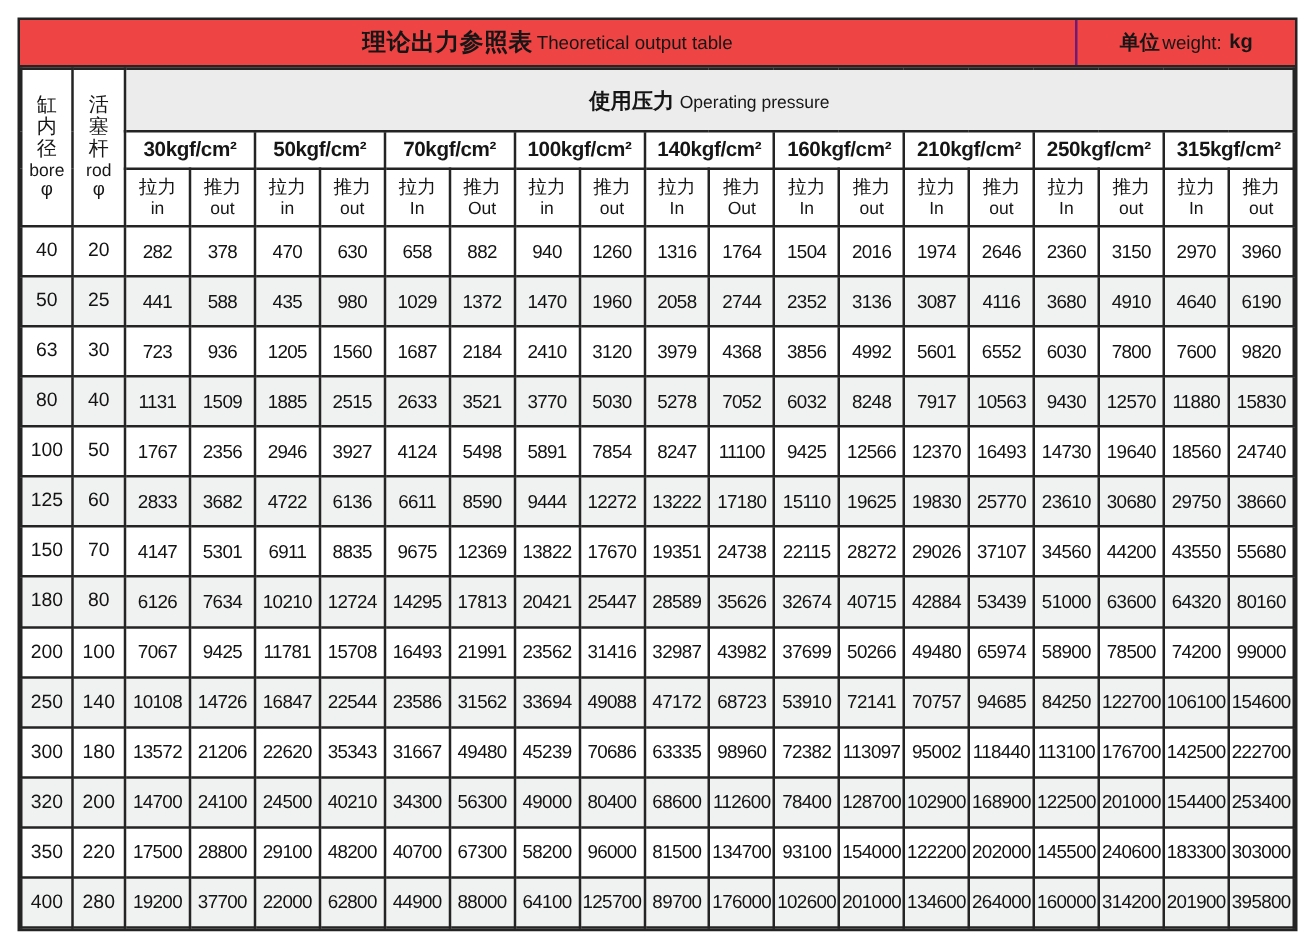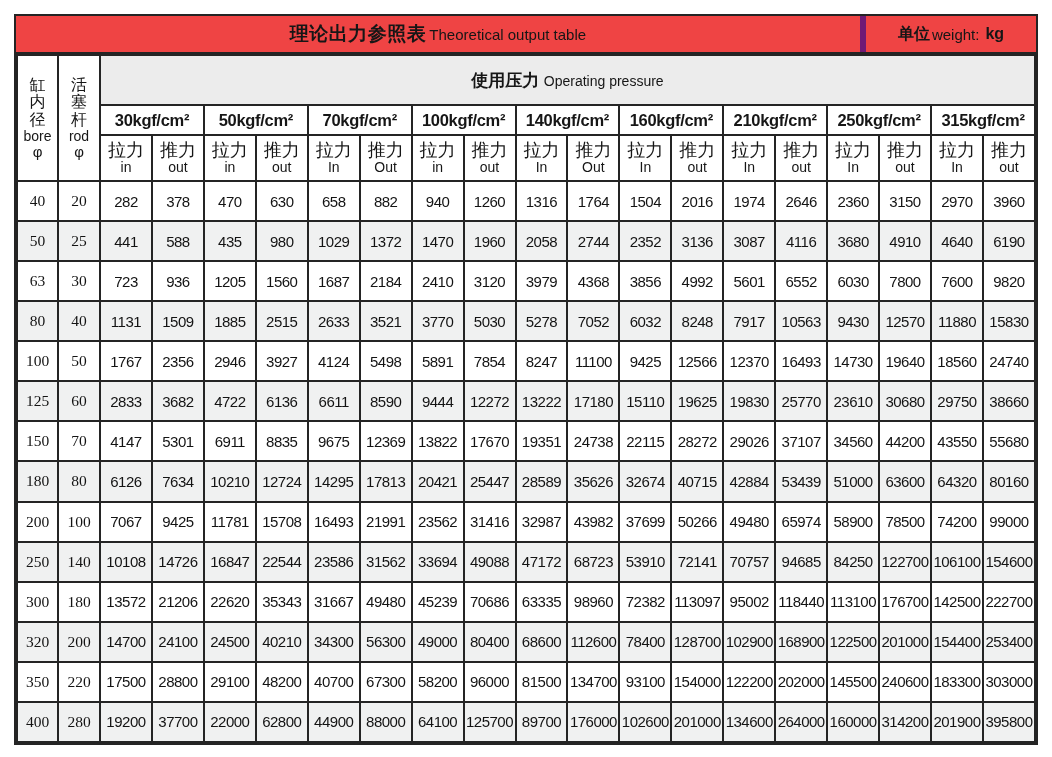--- a/index.html
+++ b/index.html
@@ -5,43 +5,43 @@
   * { box-sizing: border-box; margin: 0; padding: 0; }
   html, body { width: 1052px; height: 757px; background: #ffffff; overflow: hidden;
     font-family: "Liberation Sans", "DejaVu Sans", sans-serif; color: #161616; }
   .sheet { position: absolute; left: 14px; top: 14px; width: 1024px; height: 731px;
     border: 2px solid #242424; background: #fff; }
   
   .title-row { display: flex; height: 38px; background: #ef4444; border-bottom: 2px solid #242424; }
   .title-cell { flex: 1; display: flex; align-items: center; justify-content: center; gap: 3px; }
   .title-zh { font-weight: bold; font-size: 19px; letter-spacing: 0.5px; }
   .title-en { font-size: 15px; }
-  .unit-cell { width: 176px; border-left: 6px solid #701a75; display: flex;
+  .unit-cell { width: 176px; border-left: 2px solid #701a75; display: flex;
     align-items: center; justify-content: center; gap: 2px; }
   .unit-zh { font-weight: bold; font-size: 16px; }
   .unit-en { font-size: 15px; }
   .unit-val { font-weight: bold; font-size: 16px; margin-left: 4px; text-align: center; }
   
   table { width: 100%; height: 689px; border-collapse: collapse; table-layout: fixed; }
   th, td { border: 2px solid #242424; text-align: center; vertical-align: middle; padding: 0; }
   th { font-weight: normal; background: #fff; }
   .op-row th { height: 50px; background: #ececec; }
   .op-zh { font-weight: bold; font-size: 17px; }
   .op-en { font-size: 14px; }
   .press-row th { height: 30px; font-weight: bold; font-size: 16.5px; letter-spacing: -0.3px; }
   .sub-row th { height: 46px; line-height: 1.12; }
-  .sub-zh { font-size: 18px; display: block; }
+  .sub-zh { font-size: 15px; display: block; }
   .sub-en { font-size: 14px; display: block; }
   th.axis { background: #fff; }
   .vstack { width: 1.15em; margin: 0 auto; word-break: break-all; line-height: 1.12;
     font-size: 16px; }
   .axis-en { font-size: 14px; line-height: 1.05; }
   .axis-phi { font-size: 15px; line-height: 1.1; }
   tbody td { font-size: 15px; letter-spacing: -0.5px; color: #131313; }
-  tbody td.key { letter-spacing: 0; font-size: 15.5px; font-family: Liberation Serif, serif; }
+  tbody td.key { letter-spacing: 0; font-size: 15.5px; }
   tbody tr:nth-child(even) { background: #f0f1f1; }
   tbody tr:nth-child(odd) { background: #ffffff; }
 </style>
 </head>
 <body>
 
 <div class="sheet">
 
   <div class="title-row">
     <div class="title-cell">

